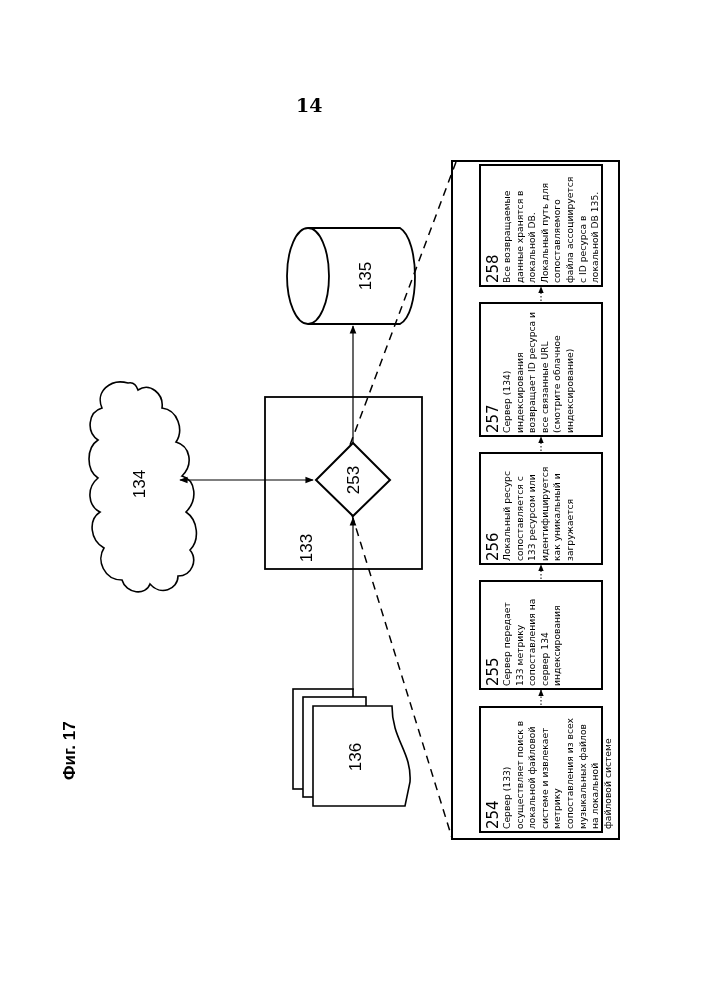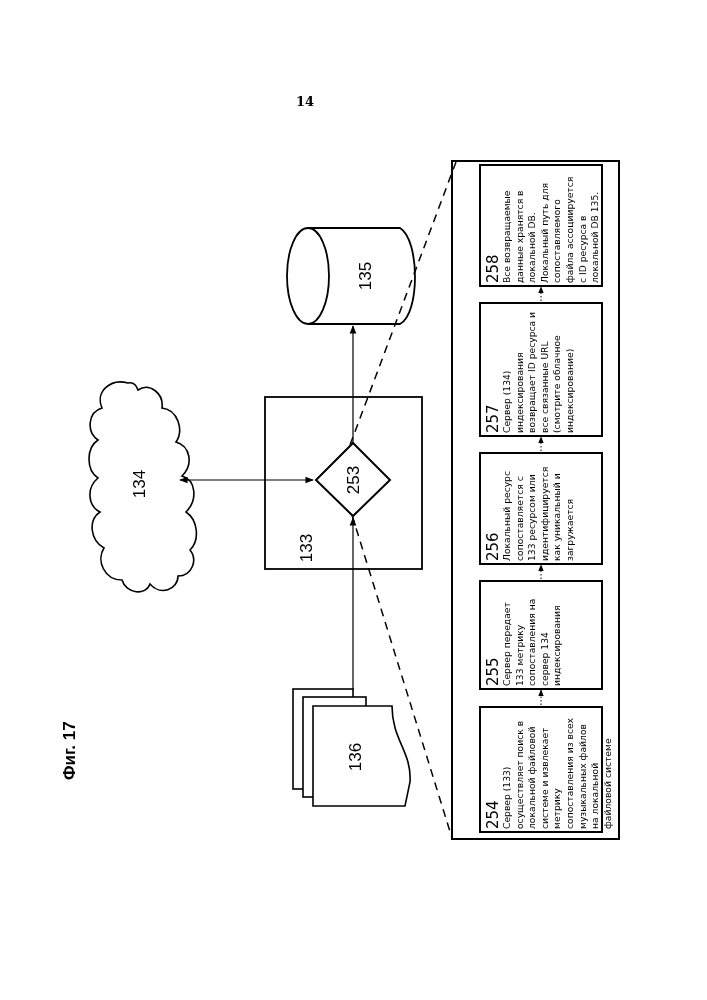--- a/index.html
+++ b/index.html
@@ -1,18 +1,18 @@
 <!DOCTYPE html>
 <html><head>
 <meta charset="utf-8">
 <style>
   html, body { margin: 0; padding: 0; background: #ffffff; }
   body { width: 707px; height: 1000px; position: relative; overflow: hidden; font-family: "Liberation Sans", sans-serif; color: #000; }
   #canvas { position: absolute; left: 0; top: 0; }
-  .page-number { position: absolute; left: 296px; top: 94px; font-family: "DejaVu Serif", serif; font-weight: bold; font-size: 13px; }
+  .page-number { position: absolute; left: 296px; top: 94px; font-family: "DejaVu Serif", serif; font-weight: bold; font-size: 19px; }
   .fig-label { position: absolute; left: 60px; top: 780px; transform: rotate(-90deg); transform-origin: left top; font-family: "Liberation Sans", sans-serif; font-weight: bold; font-size: 17px; white-space: nowrap; }
   .rot-label { position: absolute; transform: translate(-50%,-50%) rotate(-90deg); font-size: 17px; white-space: nowrap; }
   .step-box { position: absolute; border: 2px solid #000; background: #fff; box-sizing: border-box; }
   .step-inner { position: absolute; left: 0; top: 0; transform-origin: left top; transform: translate(0, var(--h)) rotate(-90deg); width: var(--h); height: var(--w); box-sizing: border-box; padding: 4px 6px; font-family: "DejaVu Sans", sans-serif; font-size: 9.2px; line-height: 12.6px; }
   .step-num { font-size: 15px; line-height: 16px; display: block; }
   .step-text { display: block; }
 </style>
 </head>
 <body>
 

